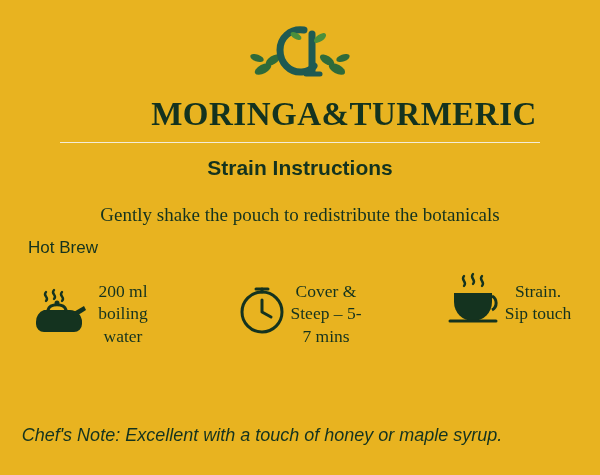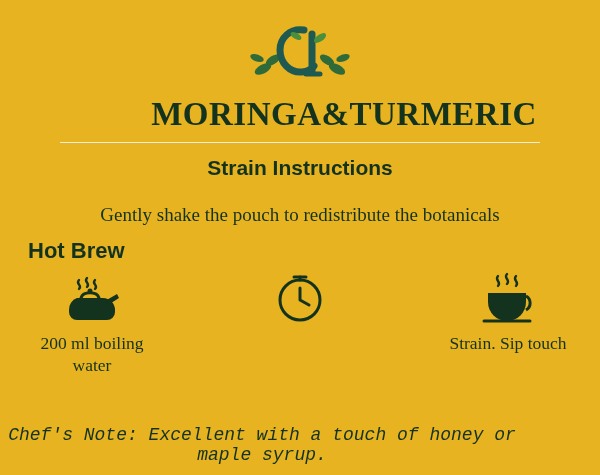--- a/index.html
+++ b/index.html
@@ -81,39 +81,39 @@
     color: #14331f;
     margin-top: 8px;
   }
 
   
   .section-heading {
     position: absolute;
     top: 238px;
     left: 28px;
     font-family: "Liberation Sans", sans-serif;
-    font-weight: bold;
-    font-size: 22px;
+    font-weight: normal;
+    font-size: 17px;
     color: #14331f;
   }
 
   
   .steps {
     position: absolute;
     top: 272px;
     left: 28px;
     width: 544px;
     display: flex;
     justify-content: space-between;
     align-items: flex-start;
   }
   .step {
     width: 128px;
     display: flex;
-    flex-direction: column;
+    flex-direction: row;
     align-items: center;
   }
   .step-icon {
     height: 52px;
     display: flex;
     align-items: flex-end;
     justify-content: center;
   }
   .step-label {
     margin-top: 8px;
@@ -124,21 +124,21 @@
     color: #14331f;
   }
 
   
   .note {
     position: absolute;
     top: 425px;
     left: 0;
     width: 524px;
     text-align: center;
-    font-family: Liberation Mono, monospace;
+    font-family: Liberation Sans, sans-serif;
     font-style: italic;
     font-size: 18px;
     color: #14331f;
   }
 </style>
 </head>
 <body>
 
 <div class="page">
 
@@ -197,20 +197,21 @@
 
     <div class="step">
       <div class="step-icon">
         <svg width="52" height="52" viewBox="0 0 52 52">
           <circle cx="26" cy="28" r="20" fill="none" stroke="#14331f" stroke-width="3"></circle>
           <path d="M26 16 L26 28 L35 33" fill="none" stroke="#14331f" stroke-width="3" stroke-linecap="round" stroke-linejoin="round"></path>
           <path d="M20 5 L32 5" stroke="#14331f" stroke-width="3" stroke-linecap="round"></path>
           <path d="M26 5 L26 8" stroke="#14331f" stroke-width="3" stroke-linecap="round"></path>
         </svg>
       </div>
+      <div class="step-label">Cover &amp; Steep – 5-7 mins</div>
     </div>
 
     <div class="step">
       <div class="step-icon">
         <svg width="60" height="52" viewBox="0 0 60 52">
           <g fill="none" stroke="#14331f" stroke-width="2.4" stroke-linecap="round">
             <path d="M20 4 C16 8 24 10 20 14"></path>
             <path d="M29 2 C25 6 33 8 29 12"></path>
             <path d="M38 4 C34 8 42 10 38 14"></path>
           </g>

